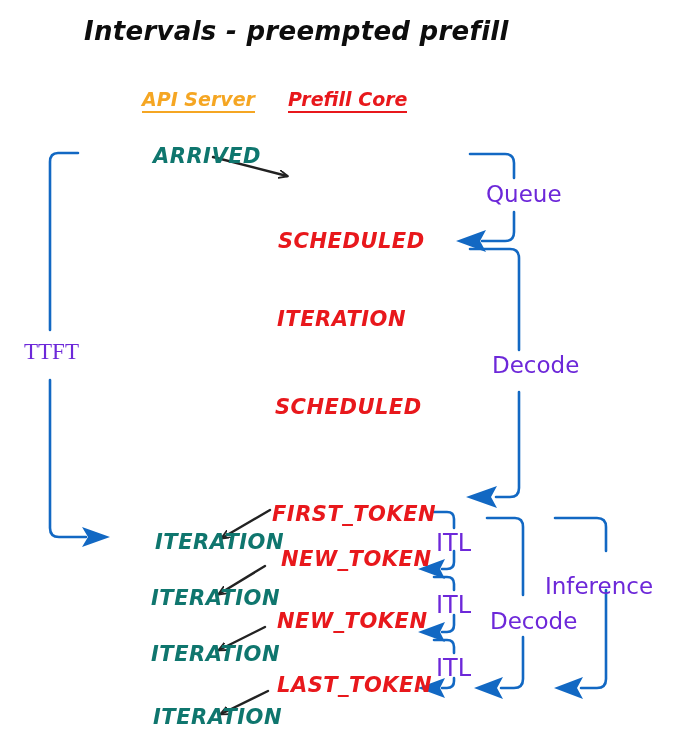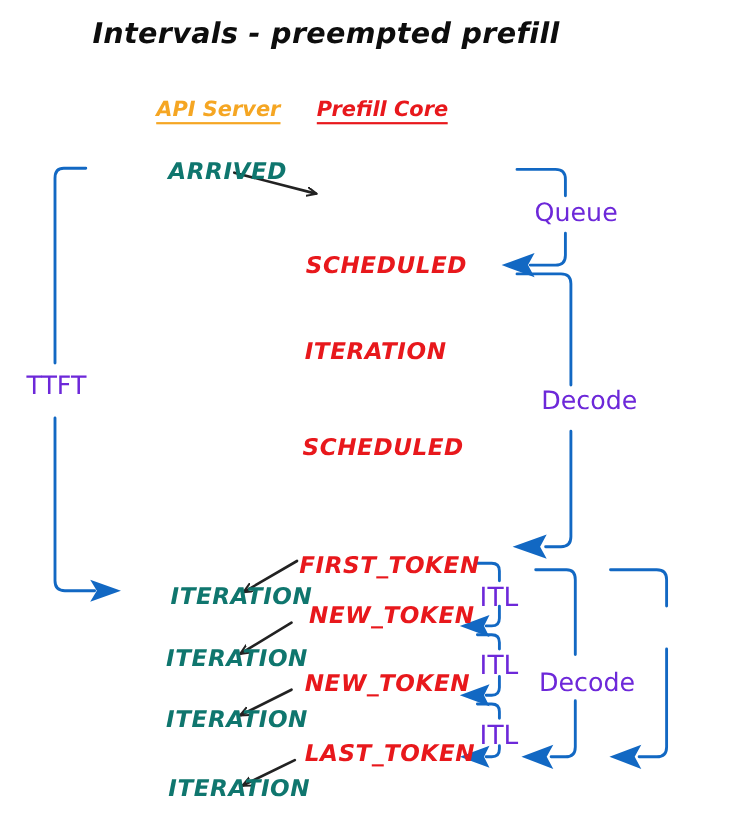--- a/index.html
+++ b/index.html
@@ -159,21 +159,22 @@
   <div class="txt hand state-api" style="left:108px; top:707px;">ITERATION</div>
 
   <div class="txt hand state-engine" style="left:278px; top:231px;">SCHEDULED</div>
   <div class="txt hand state-engine" style="left:277px; top:309px;">ITERATION</div>
   <div class="txt hand state-engine" style="left:275px; top:397px;">SCHEDULED</div>
   <div class="txt hand state-engine" style="left:272px; top:504px;">FIRST_TOKEN</div>
   <div class="txt hand state-engine" style="left:281px; top:549px;">NEW_TOKEN</div>
   <div class="txt hand state-engine" style="left:277px; top:611px;">NEW_TOKEN</div>
   <div class="txt hand state-engine" style="left:277px; top:675px;">LAST_TOKEN</div>
 
-  <div class="txt blue-label" style="left:24px; top:340px;">TTFT</div>
+  <div class="txt blue-label" style="left:24px; top:340px;font-family:Liberation Serif, serif;">TTFT</div>
   <div class="txt blue-label" style="left:486px; top:183px;">Queue</div>
   <div class="txt blue-label" style="left:492px; top:354px;">Decode</div>
   <div class="txt blue-label small" style="left:436px; top:531px;">ITL</div>
   <div class="txt blue-label small" style="left:436px; top:593px;">ITL</div>
   <div class="txt blue-label small" style="left:436px; top:656px;">ITL</div>
   <div class="txt blue-label" style="left:490px; top:610px;">Decode</div>
+  <div class="txt blue-label" style="left:545px; top:575px;">Inference</div>
 
 </div>
 
 </body></html>

